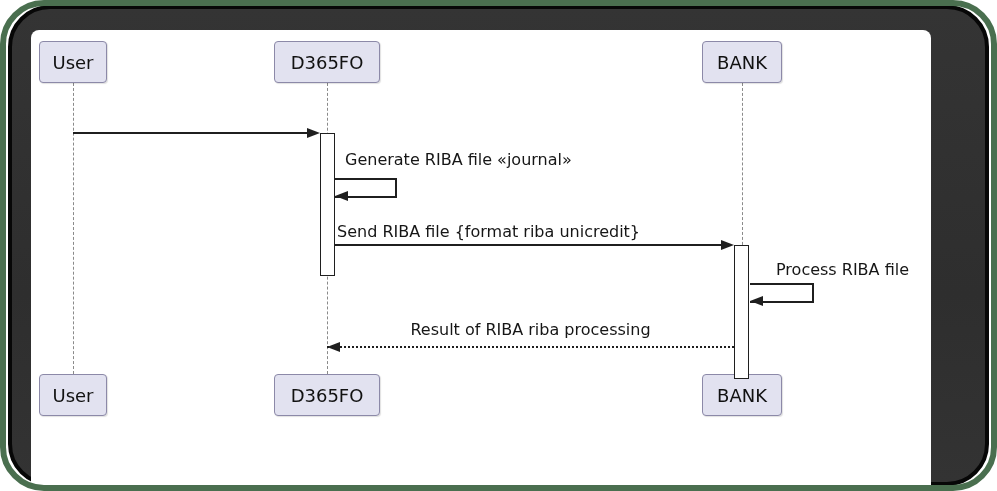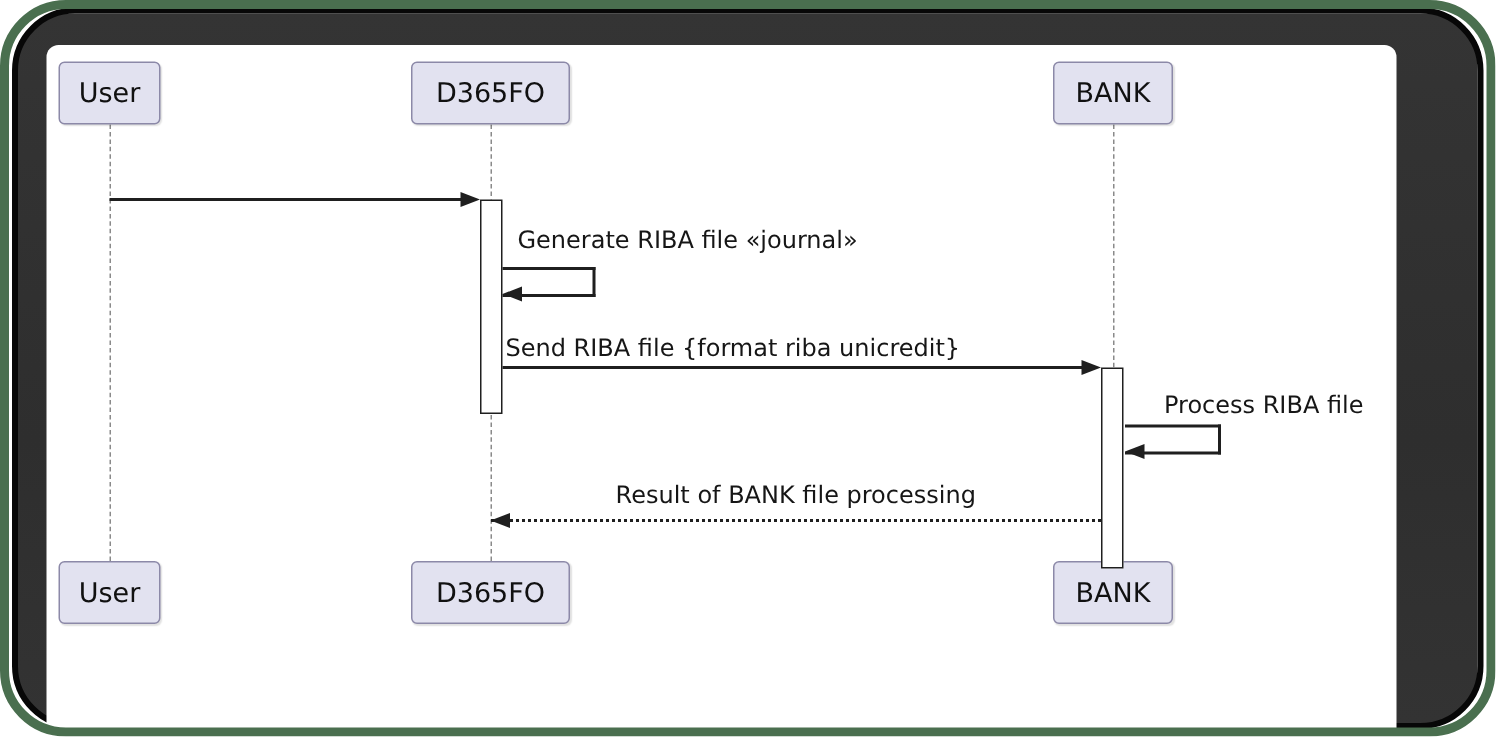--- a/index.html
+++ b/index.html
@@ -89,17 +89,17 @@
   <div class="arrow-left" style="left:304px;top:161px;"></div>
 
   <div class="msg-label" style="left:306px;top:192px;">Send RIBA file {format riba unicredit}</div>
   <div class="msg-line" style="left:304px;top:214px;width:387px;"></div>
   <div class="arrow-right" style="left:690px;top:210px;"></div>
 
   <div class="msg-label" style="left:729px;top:230px;margin-left:16px;">Process RIBA file</div>
   <div class="self-loop" style="left:719px;top:253px;width:64px;height:20px;"></div>
   <div class="arrow-left" style="left:719px;top:266px;"></div>
 
-  <div class="msg-label" style="left:296px;top:290px;width:407px;text-align:center;">Result of BANK file processing</div>
+  <div class="msg-label" style="left:296px;top:290px;width:407px;text-align:center;">Result of RIBA riba processing</div>
   <div class="msg-line dotted" style="left:296px;top:316px;width:407px;"></div>
   <div class="arrow-left" style="left:296px;top:312px;"></div>
 
 </div>
 
 </body></html>

